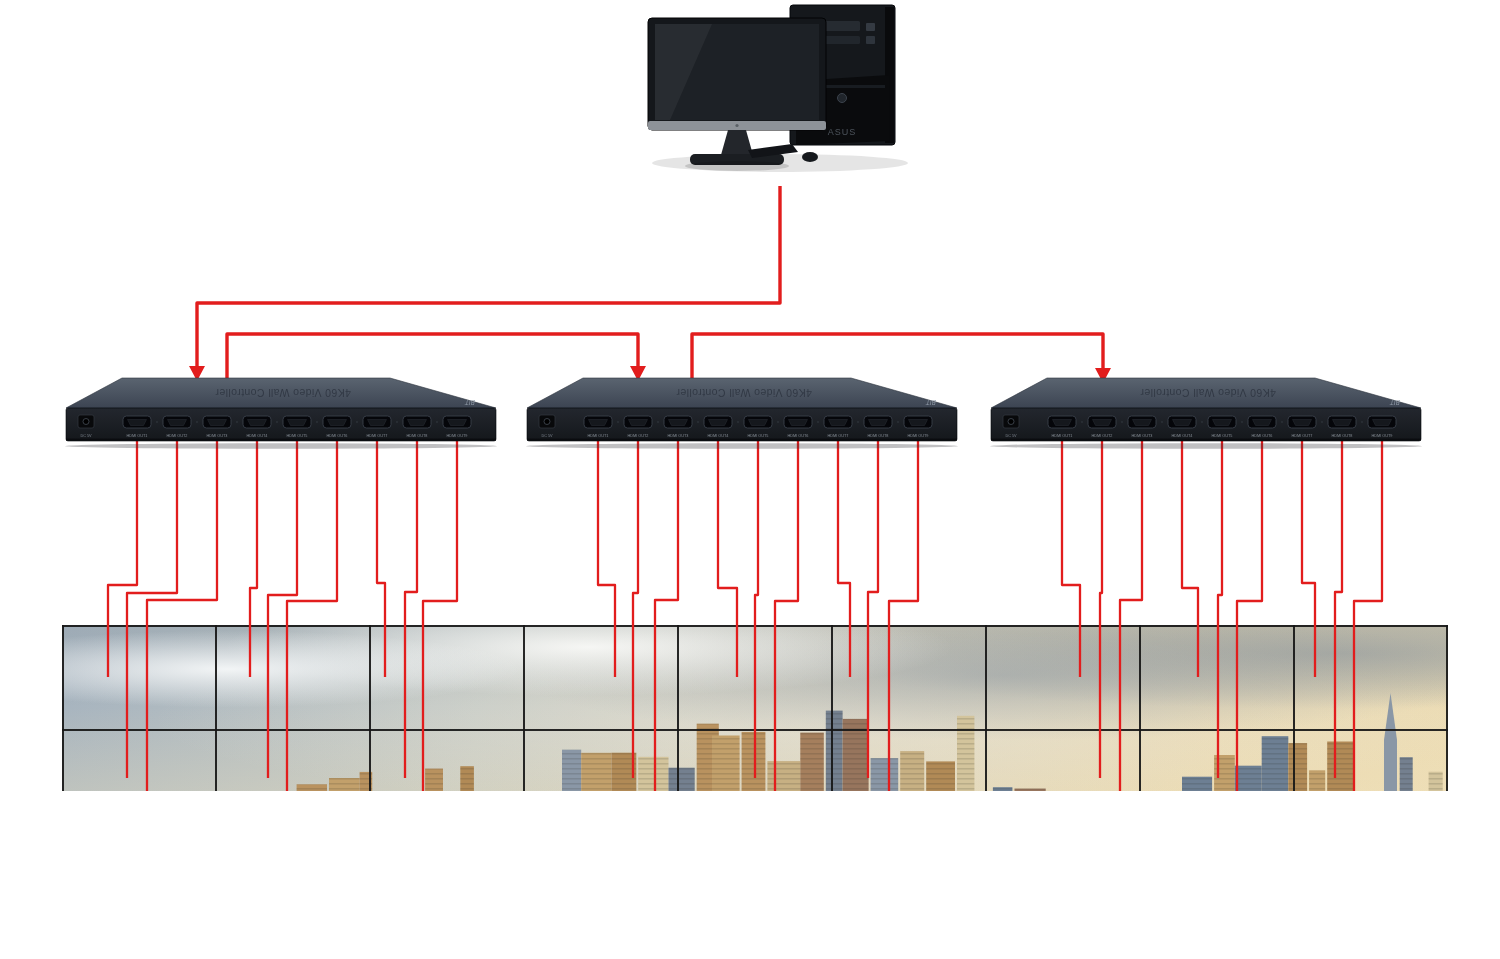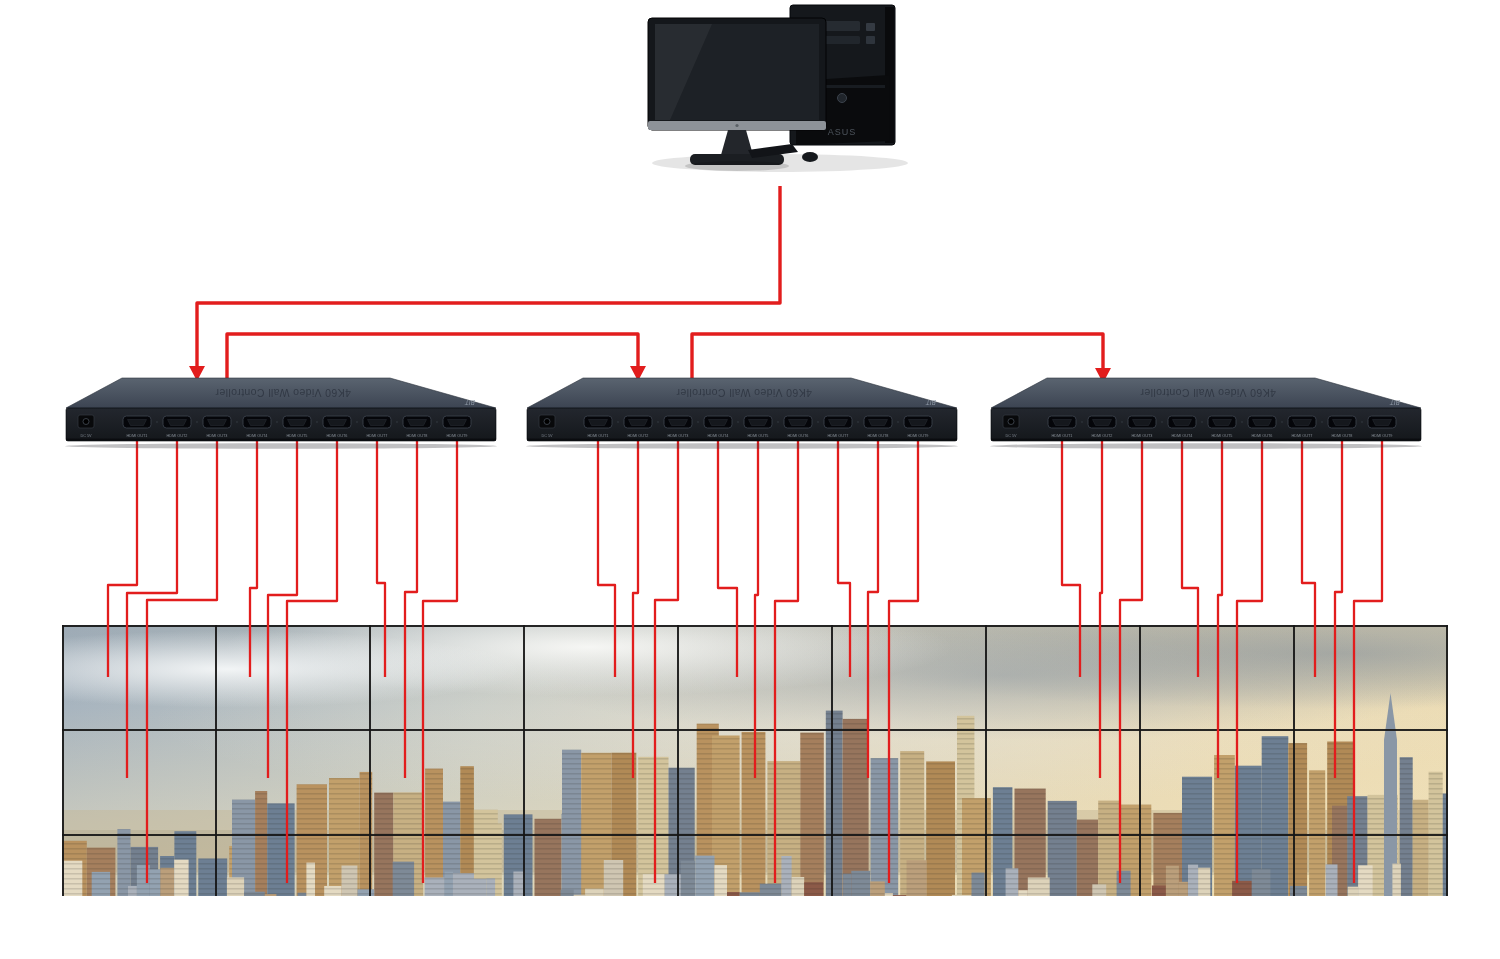--- a/index.html
+++ b/index.html
@@ -1,17 +1,17 @@
 <!DOCTYPE html>
 <html><head>
 <meta charset="utf-8">
 <style>
   html,body{margin:0;padding:0;background:#ffffff;}
   body{width:1500px;height:959px;font-family:"Liberation Sans",sans-serif;}
-  #stage{position:relative;width:1500px;height:896px;overflow:hidden;background:#fff;}
+  #stage{position:relative;width:1500px;height:791px;overflow:hidden;background:#fff;}
   #stage>svg,#stage>div{position:absolute;}
   svg.controller{position:absolute;overflow:visible;}
   #computer{left:640px;top:0;}
   #wall{left:62px;top:625px;width:1386px;height:315px;overflow:hidden;}
   #wall .photo{position:absolute;left:0;top:0;width:1386px;height:315px;
     background:
       radial-gradient(ellipse 420px 55px at 12% 14%, rgba(246,248,249,0.95), rgba(246,248,249,0) 70%),
       radial-gradient(ellipse 520px 70px at 38% 7%,  rgba(252,252,250,0.9),  rgba(252,252,250,0) 70%),
       radial-gradient(ellipse 680px 90px at 68% 16%, rgba(146,156,164,0.55), rgba(146,156,164,0) 72%),
       radial-gradient(ellipse 760px 80px at 92% 9%,  rgba(136,146,155,0.6),  rgba(136,146,155,0) 70%),

